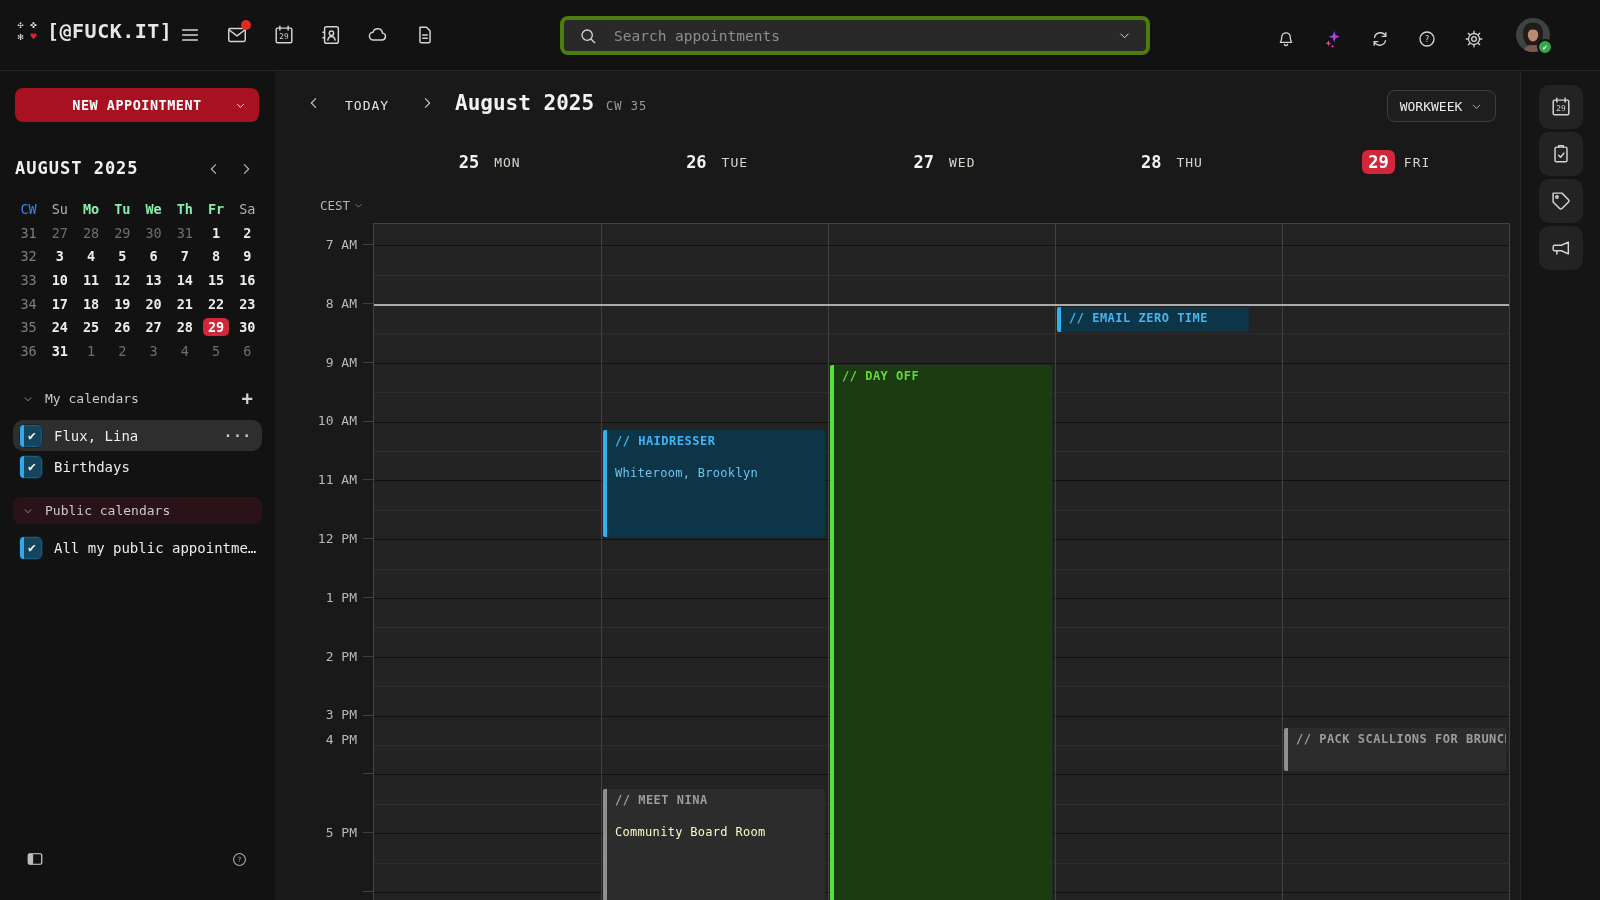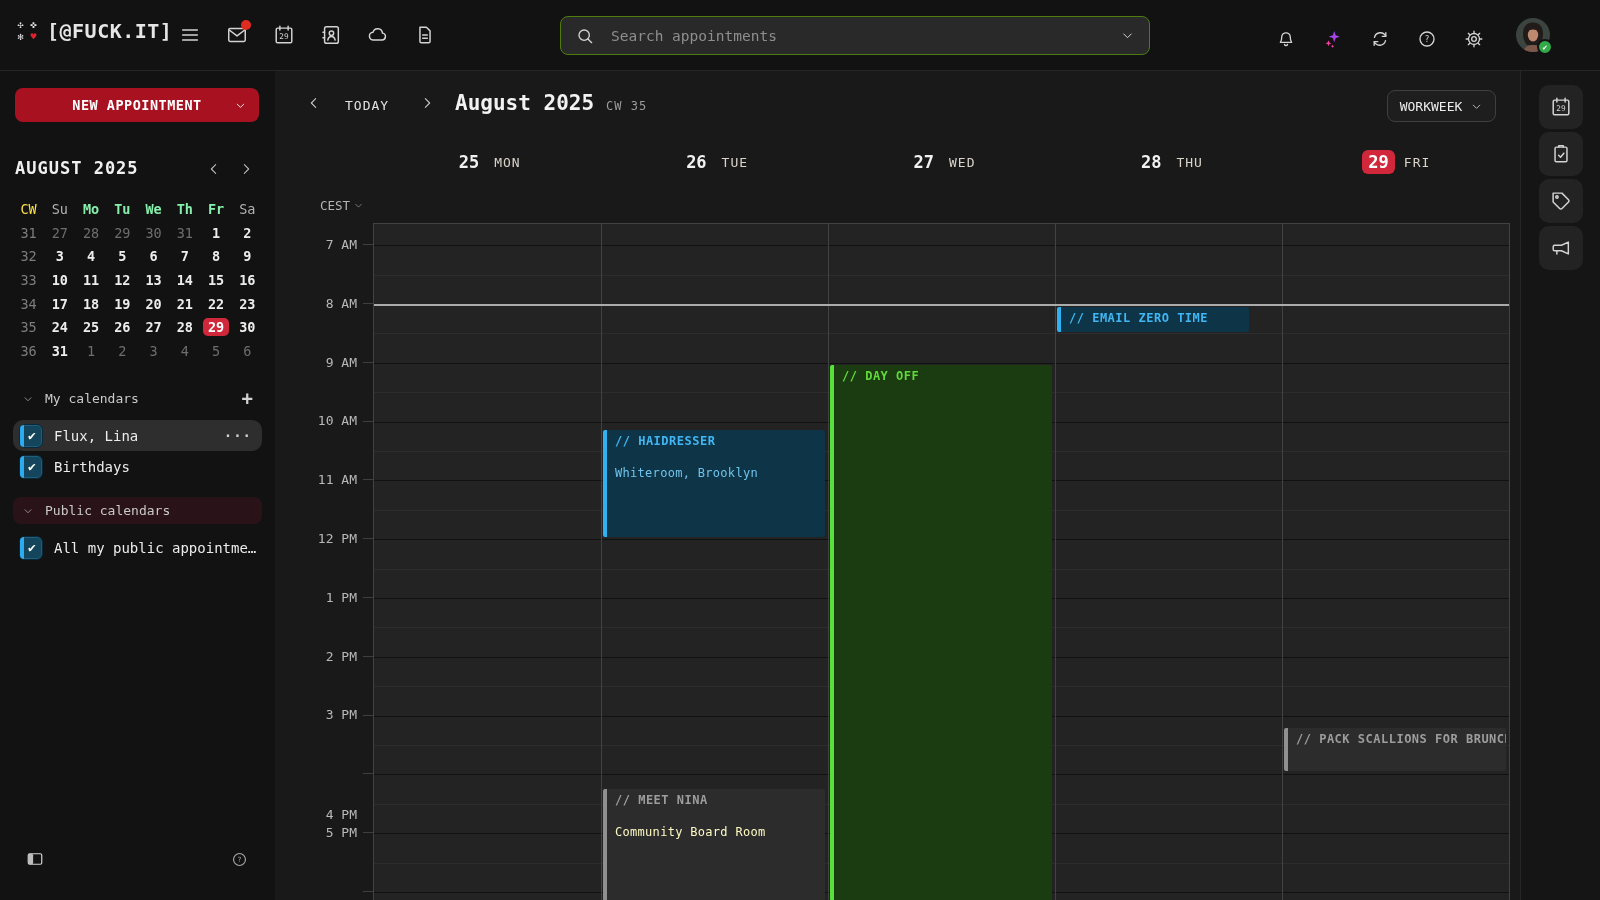--- a/index.html
+++ b/index.html
@@ -12,21 +12,21 @@
 
   
   .topbar{position:absolute;left:0;top:0;width:1600px;height:71px;background:#121212;border-bottom:1px solid #262626}
   .logo{position:absolute;left:14px;top:19px;display:flex;align-items:center;gap:7px;cursor:pointer}
   .logo-glyphs{display:grid;grid-template-columns:13px 13px;line-height:12px;font-size:10px;text-align:center;color:#e8e8e8}
   .logo-glyphs .heart{color:#dd2330}
   .logo-text{font-size:20px;font-weight:bold;letter-spacing:0.5px}
   .tb-left{position:absolute;left:179px;top:24px;display:flex;gap:25px;align-items:center}
   .tb-ic{position:relative;width:22px;height:22px}
   .mail-dot{position:absolute;right:-3px;top:-4px;width:10px;height:10px;border-radius:50%;background:#e02b20}
-  .searchbox{position:absolute;left:560px;top:16px;width:590px;height:39px;background:#292929;border:1px solid #4d7c0f;
+  .searchbox{position:absolute;left:560px;top:16px;width:590px;height:39px;background:#292929;border:4px solid #4d7c0f;
              border-radius:8px;display:flex;align-items:center;padding:0 14px;gap:16px}
   .searchbox input{flex:1;background:none;border:none;outline:none;color:#e8e8e8;font:inherit;font-size:14.5px}
   .searchbox input::placeholder{color:#8e8e8e}
   .tb-right{position:absolute;left:1276px;top:25px;display:flex;gap:27px;align-items:center}
   .tb-right .tb-ic{width:20px;height:20px}
   .avatar{position:relative;width:34px;height:34px;border-radius:50%;overflow:visible;margin-left:5px;margin-top:-7px;cursor:pointer}
   .avatar .pic{width:34px;height:34px;border-radius:50%;overflow:hidden}
   .avatar-badge{position:absolute;right:-3px;bottom:-3px;width:16px;height:16px;border-radius:50%;background:#33a94a;
                 border:2.5px solid #121212;color:#fff;font-size:8px;font-weight:bold;display:flex;align-items:center;justify-content:center}
 
@@ -34,21 +34,21 @@
   .sidebar{position:absolute;left:0;top:71px;width:275px;height:829px;background:#121212}
   .new-appt{position:absolute;left:15px;top:17px;width:244px;height:34px;background:#a81220;border-radius:8px;
             display:flex;align-items:center;justify-content:center;gap:10px;color:#fff;font-weight:bold;
             font-size:13.5px;letter-spacing:0.5px}
   .new-appt .chev{position:absolute;right:12px;top:11px}
   .mc-title{position:absolute;left:15px;top:87px;font-size:17px;font-weight:bold;letter-spacing:1px;color:#f0f0f0}
   .mc-nav{position:absolute;top:89px;width:18px;height:18px}
   .mini-cal{position:absolute;left:13px;top:126px;width:250px;display:grid;grid-template-columns:repeat(8,1fr)}
   .mc-cell{height:23.7px;display:flex;align-items:center;justify-content:center;font-size:13.5px}
   .mc-head{color:#b2b2b2}
-  .mc-head.dim{color:#fde047}
+  .mc-head.dim{color:#3b82f6}
   .mc-head.strong{color:#86efac;font-weight:bold}
   .mc-cw{color:#7d7d7d}
   .mc-day{cursor:pointer}
   .mc-daynum{color:#ededed;font-weight:bold;padding:1px 5px;border-radius:5px}
   .mc-day.out .mc-daynum{color:#6e6e6e;font-weight:normal}
   .mc-day.today .mc-daynum{background:#d0283a;color:#fff}
   .cal-lists{position:absolute;left:0;top:314px;width:275px}
   .cl-head{display:flex;align-items:center;gap:11px;height:27px;margin:0 13px 8px 13px;padding:0 9px;border-radius:8px;
            font-size:13px;color:#c9c9c9;cursor:pointer}
   .cl-head.tinted{background:#2a1318}
@@ -502,21 +502,21 @@
     <div class="time-gutter">
         <div class="hour-label" style="top: 166px;">7 AM</div>
         <div class="hour-label" style="top: 224.8px;">8 AM</div>
         <div class="hour-label" style="top: 283.6px;">9 AM</div>
         <div class="hour-label" style="top: 342.4px;">10 AM</div>
         <div class="hour-label" style="top: 401.2px;">11 AM</div>
         <div class="hour-label" style="top: 460px;">12 PM</div>
         <div class="hour-label" style="top: 518.8px;">1 PM</div>
         <div class="hour-label" style="top: 577.6px;">2 PM</div>
         <div class="hour-label" style="top: 636.4px;">3 PM</div>
-        <div class="hour-label" style="top: 736px;">4 PM</div>
+        <div class="hour-label" style="top: 661px;">4 PM</div>
         <div class="hour-label" style="top: 754px;">5 PM</div>
       </div>
     <div class="tick-layer">
         <div class="tick" style="top: 21.2px;"></div>
         <div class="tick" style="top: 80px;"></div>
         <div class="tick" style="top: 138.8px;"></div>
         <div class="tick" style="top: 197.6px;"></div>
         <div class="tick" style="top: 256.4px;"></div>
         <div class="tick" style="top: 315.2px;"></div>
         <div class="tick" style="top: 374px;"></div>

